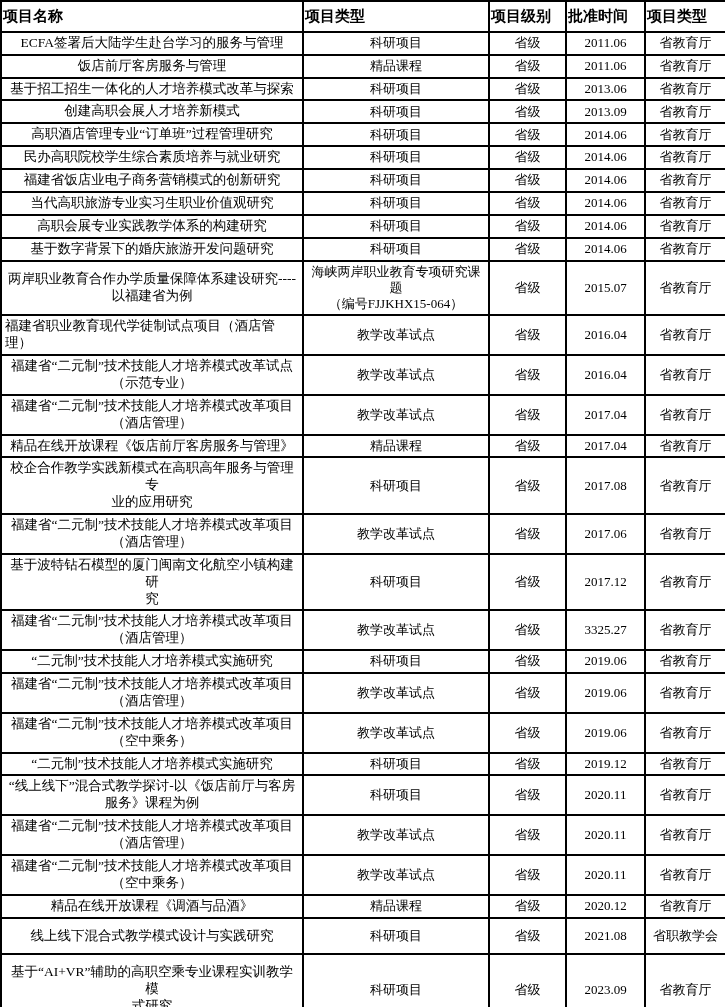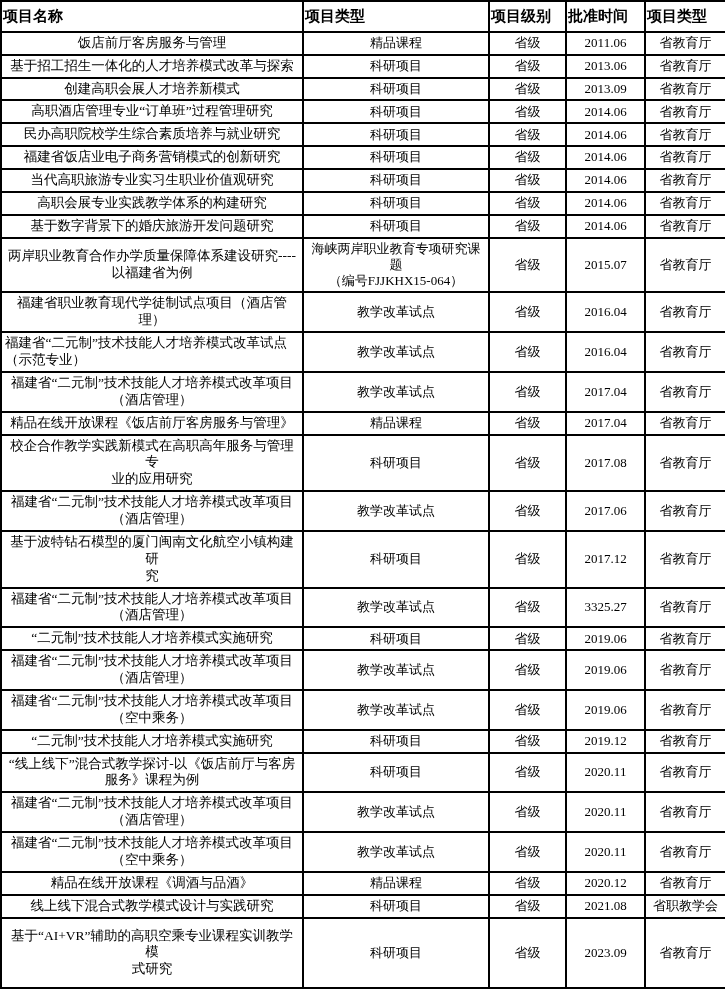--- a/index.html
+++ b/index.html
@@ -63,20 +63,27 @@
       <tr>
         <th>项目名称</th>
         <th>项目类型</th>
         <th>项目级别</th>
         <th>批准时间</th>
         <th>项目类型</th>
       </tr>
     </thead>
     <tbody>
         <tr>
+          <td class="col-name">ECFA签署后大陆学生赴台学习的服务与管理</td>
+          <td class="col-type">科研项目</td>
+          <td class="col-level">省级</td>
+          <td class="col-time">2011.06</td>
+          <td class="col-unit">省教育厅</td>
+        </tr>
+        <tr>
           <td class="col-name">饭店前厅客房服务与管理</td>
           <td class="col-type">精品课程</td>
           <td class="col-level">省级</td>
           <td class="col-time">2011.06</td>
           <td class="col-unit">省教育厅</td>
         </tr>
         <tr>
           <td class="col-name">基于招工招生一体化的人才培养模式改革与探索</td>
           <td class="col-type">科研项目</td>
           <td class="col-level">省级</td>

